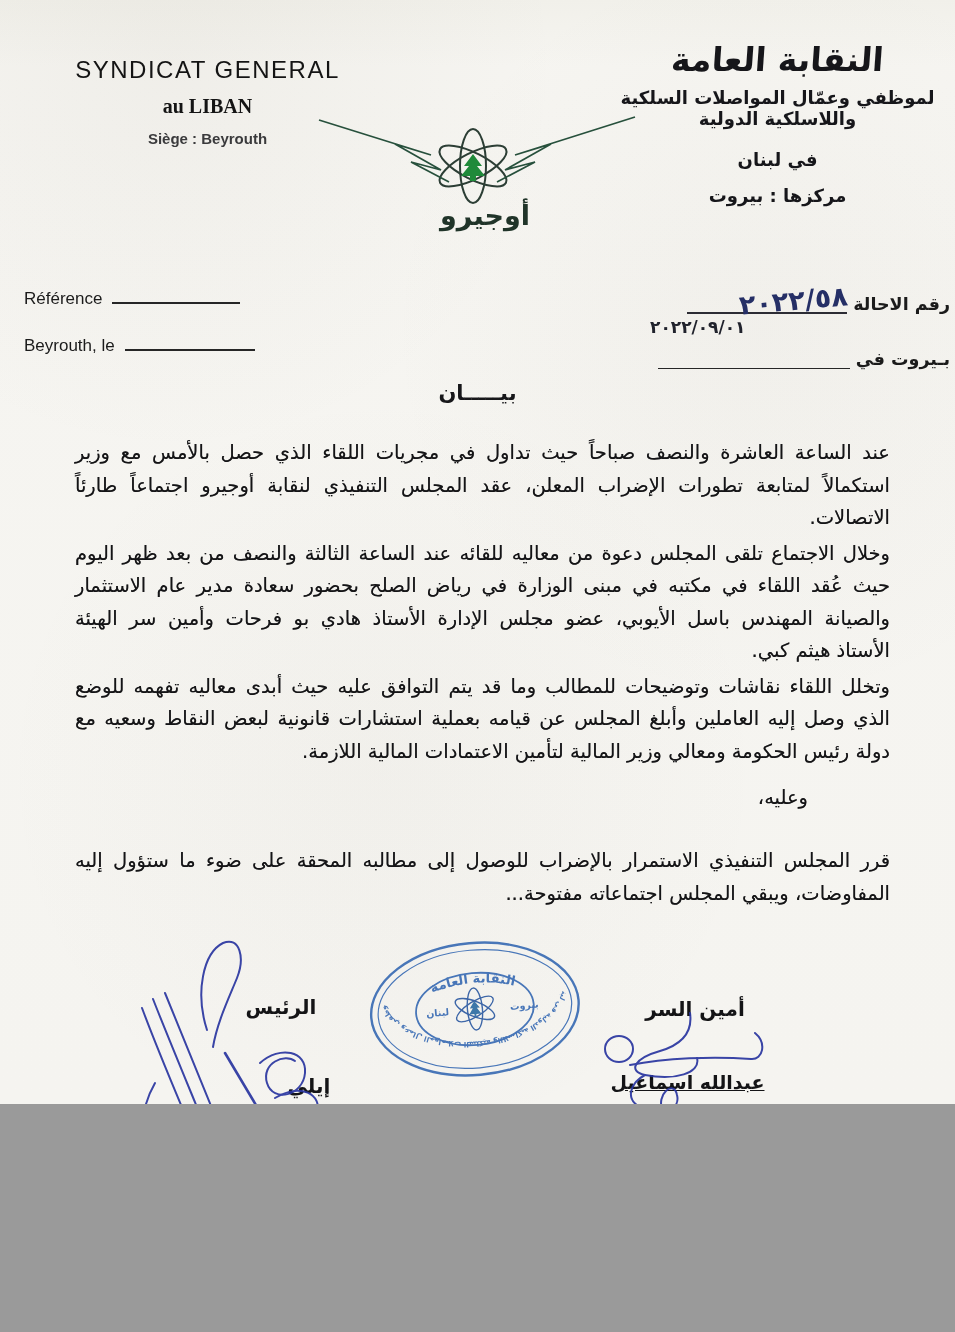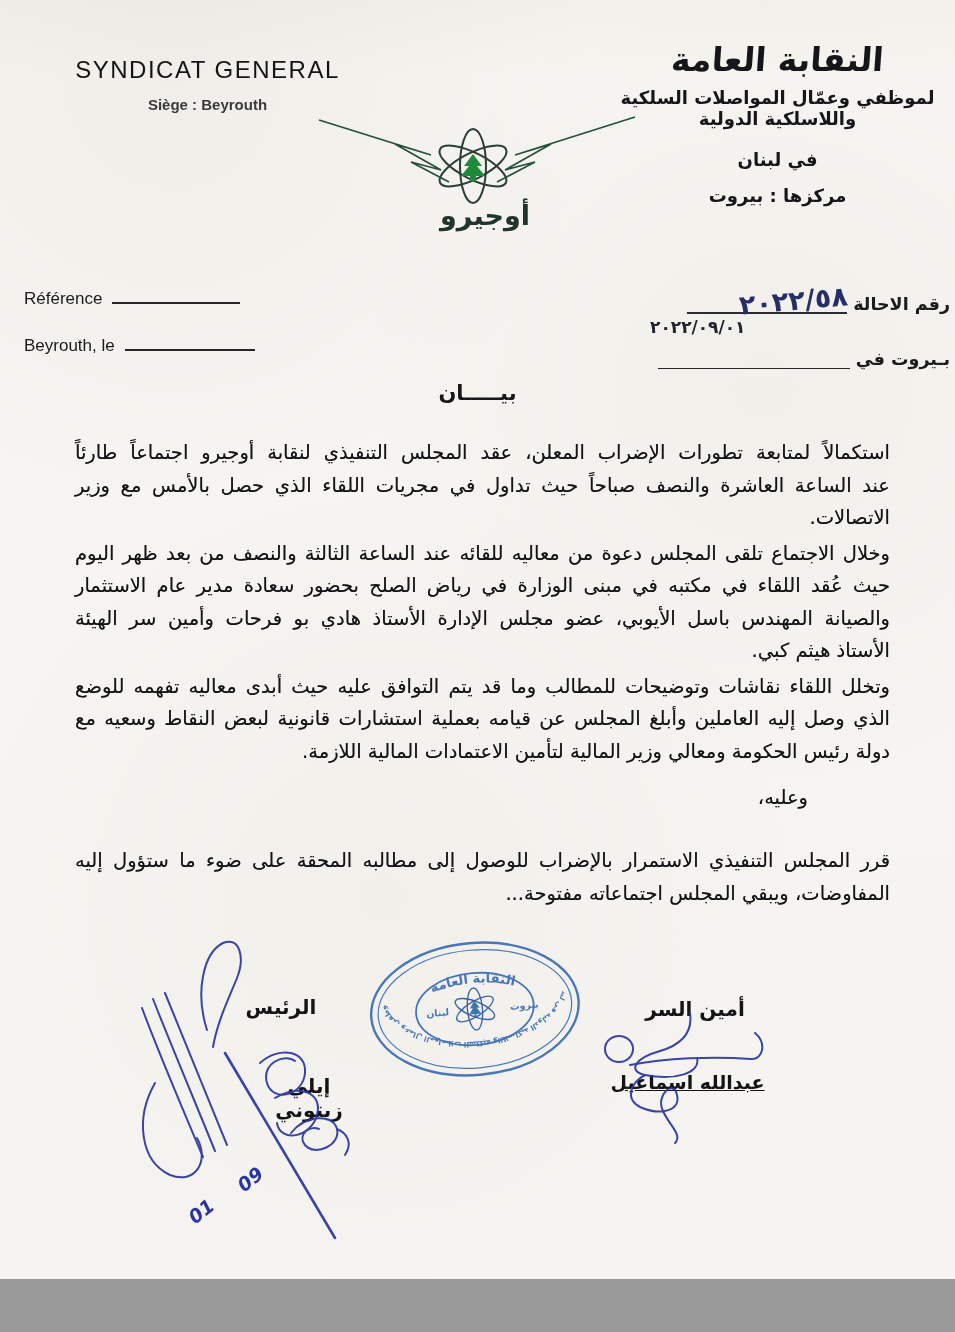--- a/index.html
+++ b/index.html
@@ -1,17 +1,17 @@
 <!DOCTYPE html>
 <html><head>
 <meta charset="utf-8">
 <style>
   html,body{margin:0;padding:0;background:#9a9a9a;}
   .page{
-    position:relative;width:955px;height:1279px;margin:0 auto;
+    position:relative;width:955px;height:1104px;margin:0 auto;
     background:#f5f4f0;
     background-image:
       radial-gradient(circle at 18% 6%, rgba(120,110,90,0.05), transparent 30%),
       radial-gradient(circle at 80% 30%, rgba(120,110,90,0.04), transparent 35%),
       radial-gradient(circle at 40% 70%, rgba(120,110,90,0.035), transparent 40%),
       linear-gradient(#f1f0ea, #f6f5f1 6%, #f5f4f0);
     overflow:hidden;
     font-family:"DejaVu Sans", sans-serif;
     color:#1d1d1f;
   }
@@ -73,20 +73,21 @@
   
   .stamp{position:absolute;left:364px;top:938px;transform:rotate(-5deg);opacity:0.92;}
 </style>
 </head>
 <body>
 
 <div class="page">
 
   <div class="fr-header">
     <div class="fr-title">SYNDICAT GENERAL</div>
+    <div class="fr-country">au LIBAN</div>
     <div class="fr-seat">Siège : Beyrouth</div>
   </div>
 
   <div class="ar-header">
     <div class="ar-title">النقابة العامة</div>
     <div class="ar-sub">لموظفي وعمّال المواصلات السلكية واللاسلكية الدولية</div>
     <div class="ar-country">في لبنان</div>
     <div class="ar-seat">مركزها : بيروت</div>
   </div>
 
@@ -124,22 +125,22 @@
     <div class="ar-city-row">
       <span>بـيروت في</span>
       <span class="uline" style="width:192px;"></span>
     </div>
   </div>
 
   <div class="doc-title">بيـــــان</div>
 
   <div class="body-text">
     <div class="para">
+      <div class="jl">عند الساعة العاشرة والنصف صباحاً حيث تداول في مجريات اللقاء الذي حصل بالأمس مع وزير</div>
       <div class="jl">استكمالاً لمتابعة تطورات الإضراب المعلن، عقد المجلس التنفيذي لنقابة أوجيرو اجتماعاً طارئاً</div>
-      <div class="jl">عند الساعة العاشرة والنصف صباحاً حيث تداول في مجريات اللقاء الذي حصل بالأمس مع وزير</div>
       <div class="ll">الاتصالات.</div>
     </div>
     <div class="para">
       <div class="jl">وخلال الاجتماع تلقى المجلس دعوة من معاليه للقائه عند الساعة الثالثة والنصف من بعد ظهر اليوم</div>
       <div class="jl">حيث عُقد اللقاء في مكتبه في مبنى الوزارة في رياض الصلح بحضور سعادة مدير عام الاستثمار</div>
       <div class="jl">والصيانة المهندس باسل الأيوبي، عضو مجلس الإدارة الأستاذ هادي بو فرحات وأمين سر الهيئة</div>
       <div class="ll">الأستاذ هيثم كبي.</div>
     </div>
     <div class="para">
       <div class="jl">وتخلل اللقاء نقاشات وتوضيحات للمطالب وما قد يتم التوافق عليه حيث أبدى معاليه تفهمه للوضع</div>

